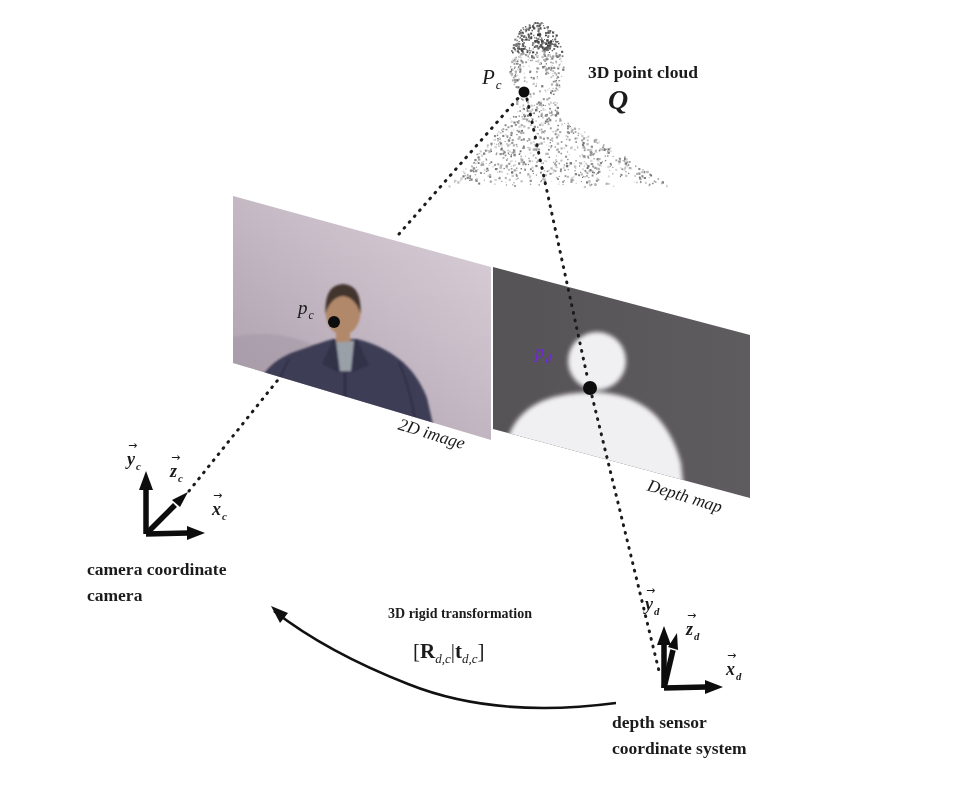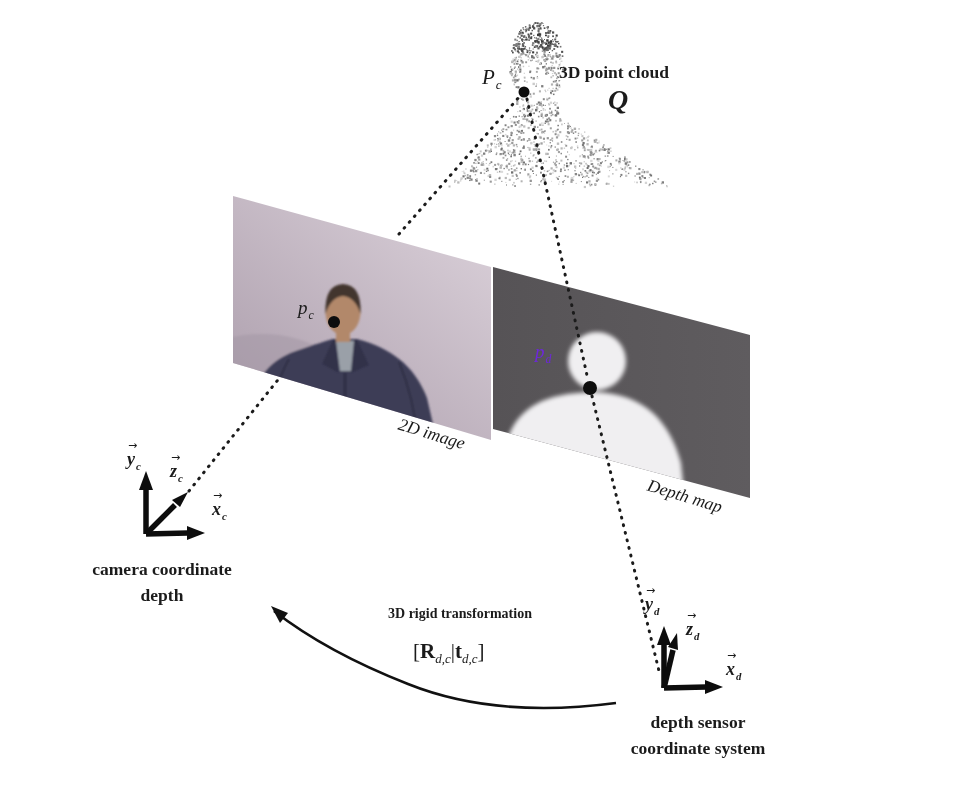--- a/index.html
+++ b/index.html
@@ -2,30 +2,30 @@
 <html><head>
 <meta charset="utf-8">
 <style>
   html,body{margin:0;padding:0;background:#ffffff;}
   .fig{position:relative;width:973px;height:794px;background:#ffffff;overflow:hidden;
        font-family:"Liberation Serif",serif;color:#1b1b1b;}
   .fig svg{position:absolute;left:0;top:0;}
   .lbl{position:absolute;white-space:nowrap;}
   .ptl{position:absolute;white-space:nowrap;font-style:italic;}
   .ptl sub{font-size:0.62em;font-style:italic;margin-left:1px;}
-  .cloud-caption{left:559px;top:62px;font-weight:bold;font-size:17.5px;}
+  .cloud-caption{left:588px;top:62px;font-weight:bold;font-size:17.5px;}
   .cloud-symbol{left:608px;top:84px;font-weight:bold;font-style:italic;font-size:28px;}
   .pc-point{left:482px;top:65px;font-size:21px;}
   .pc2d-point{left:298px;top:297px;font-size:19px;}
   .pd-point{left:535px;top:341px;font-size:19px;color:#6d28d9;}
   .img-caption{left:402px;top:414px;font-style:italic;font-size:17.5px;
                transform:rotate(17deg);transform-origin:left top;}
   .depth-caption{left:651px;top:475px;font-style:italic;font-size:17.5px;
                transform:rotate(17deg);transform-origin:left top;}
-  .frame-caption{position:absolute;text-align:center;font-weight:bold;font-size:17.5px;line-height:26px;}
+  .frame-caption{position:absolute;text-align:left;font-weight:bold;font-size:17.5px;line-height:26px;}
   .cam-caption{left:87px;top:556px;width:150px;}
   .dep-caption{left:612px;top:709px;width:172px;font-family:Liberation Serif, serif;}
   .transform-title{left:335px;top:606px;width:250px;text-align:center;font-weight:bold;font-size:14px;}
   .formula{left:413px;top:639px;width:140px;font-size:21px;}
   .formula .mbf{font-weight:bold;}
   .formula sub{font-size:13px;font-style:italic;}
   .vec{position:absolute;font-style:italic;font-weight:bold;font-size:18px;white-space:nowrap;}
   .vec .harpoon{position:absolute;left:1px;top:-10px;font-size:11px;font-style:normal;font-weight:normal;
                 font-family:"DejaVu Sans",sans-serif;letter-spacing:0;}
   .vec sub{font-size:0.6em;margin-left:1px;}
@@ -1422,21 +1422,21 @@
 
   <div class="ptl pd-point"><span>p</span><sub>d</sub></div>
   <div class="ptl depth-caption">Depth map</div>
 
   <div class="vec v-yc"><span class="harpoon">→</span><span>y</span><sub>c</sub></div>
   <div class="vec v-zc"><span class="harpoon">→</span><span>z</span><sub>c</sub></div>
   <div class="vec v-xc"><span class="harpoon">→</span><span>x</span><sub>c</sub></div>
 
   <div class="frame-caption cam-caption">
     <div>camera coordinate</div>
-    <div>depth</div>
+    <div>camera</div>
   </div>
 
   <div class="lbl transform-title">3D rigid transformation</div>
   <div class="lbl formula"><span>[</span><span class="mbf">R</span><sub>d,c</sub><span>|</span><span class="mbf">t</span><sub>d,c</sub><span>]</span></div>
 
   <div class="vec v-yd"><span class="harpoon">→</span><span>y</span><sub>d</sub></div>
   <div class="vec v-zd"><span class="harpoon">→</span><span>z</span><sub>d</sub></div>
   <div class="vec v-xd"><span class="harpoon">→</span><span>x</span><sub>d</sub></div>
 
   <div class="frame-caption dep-caption">

